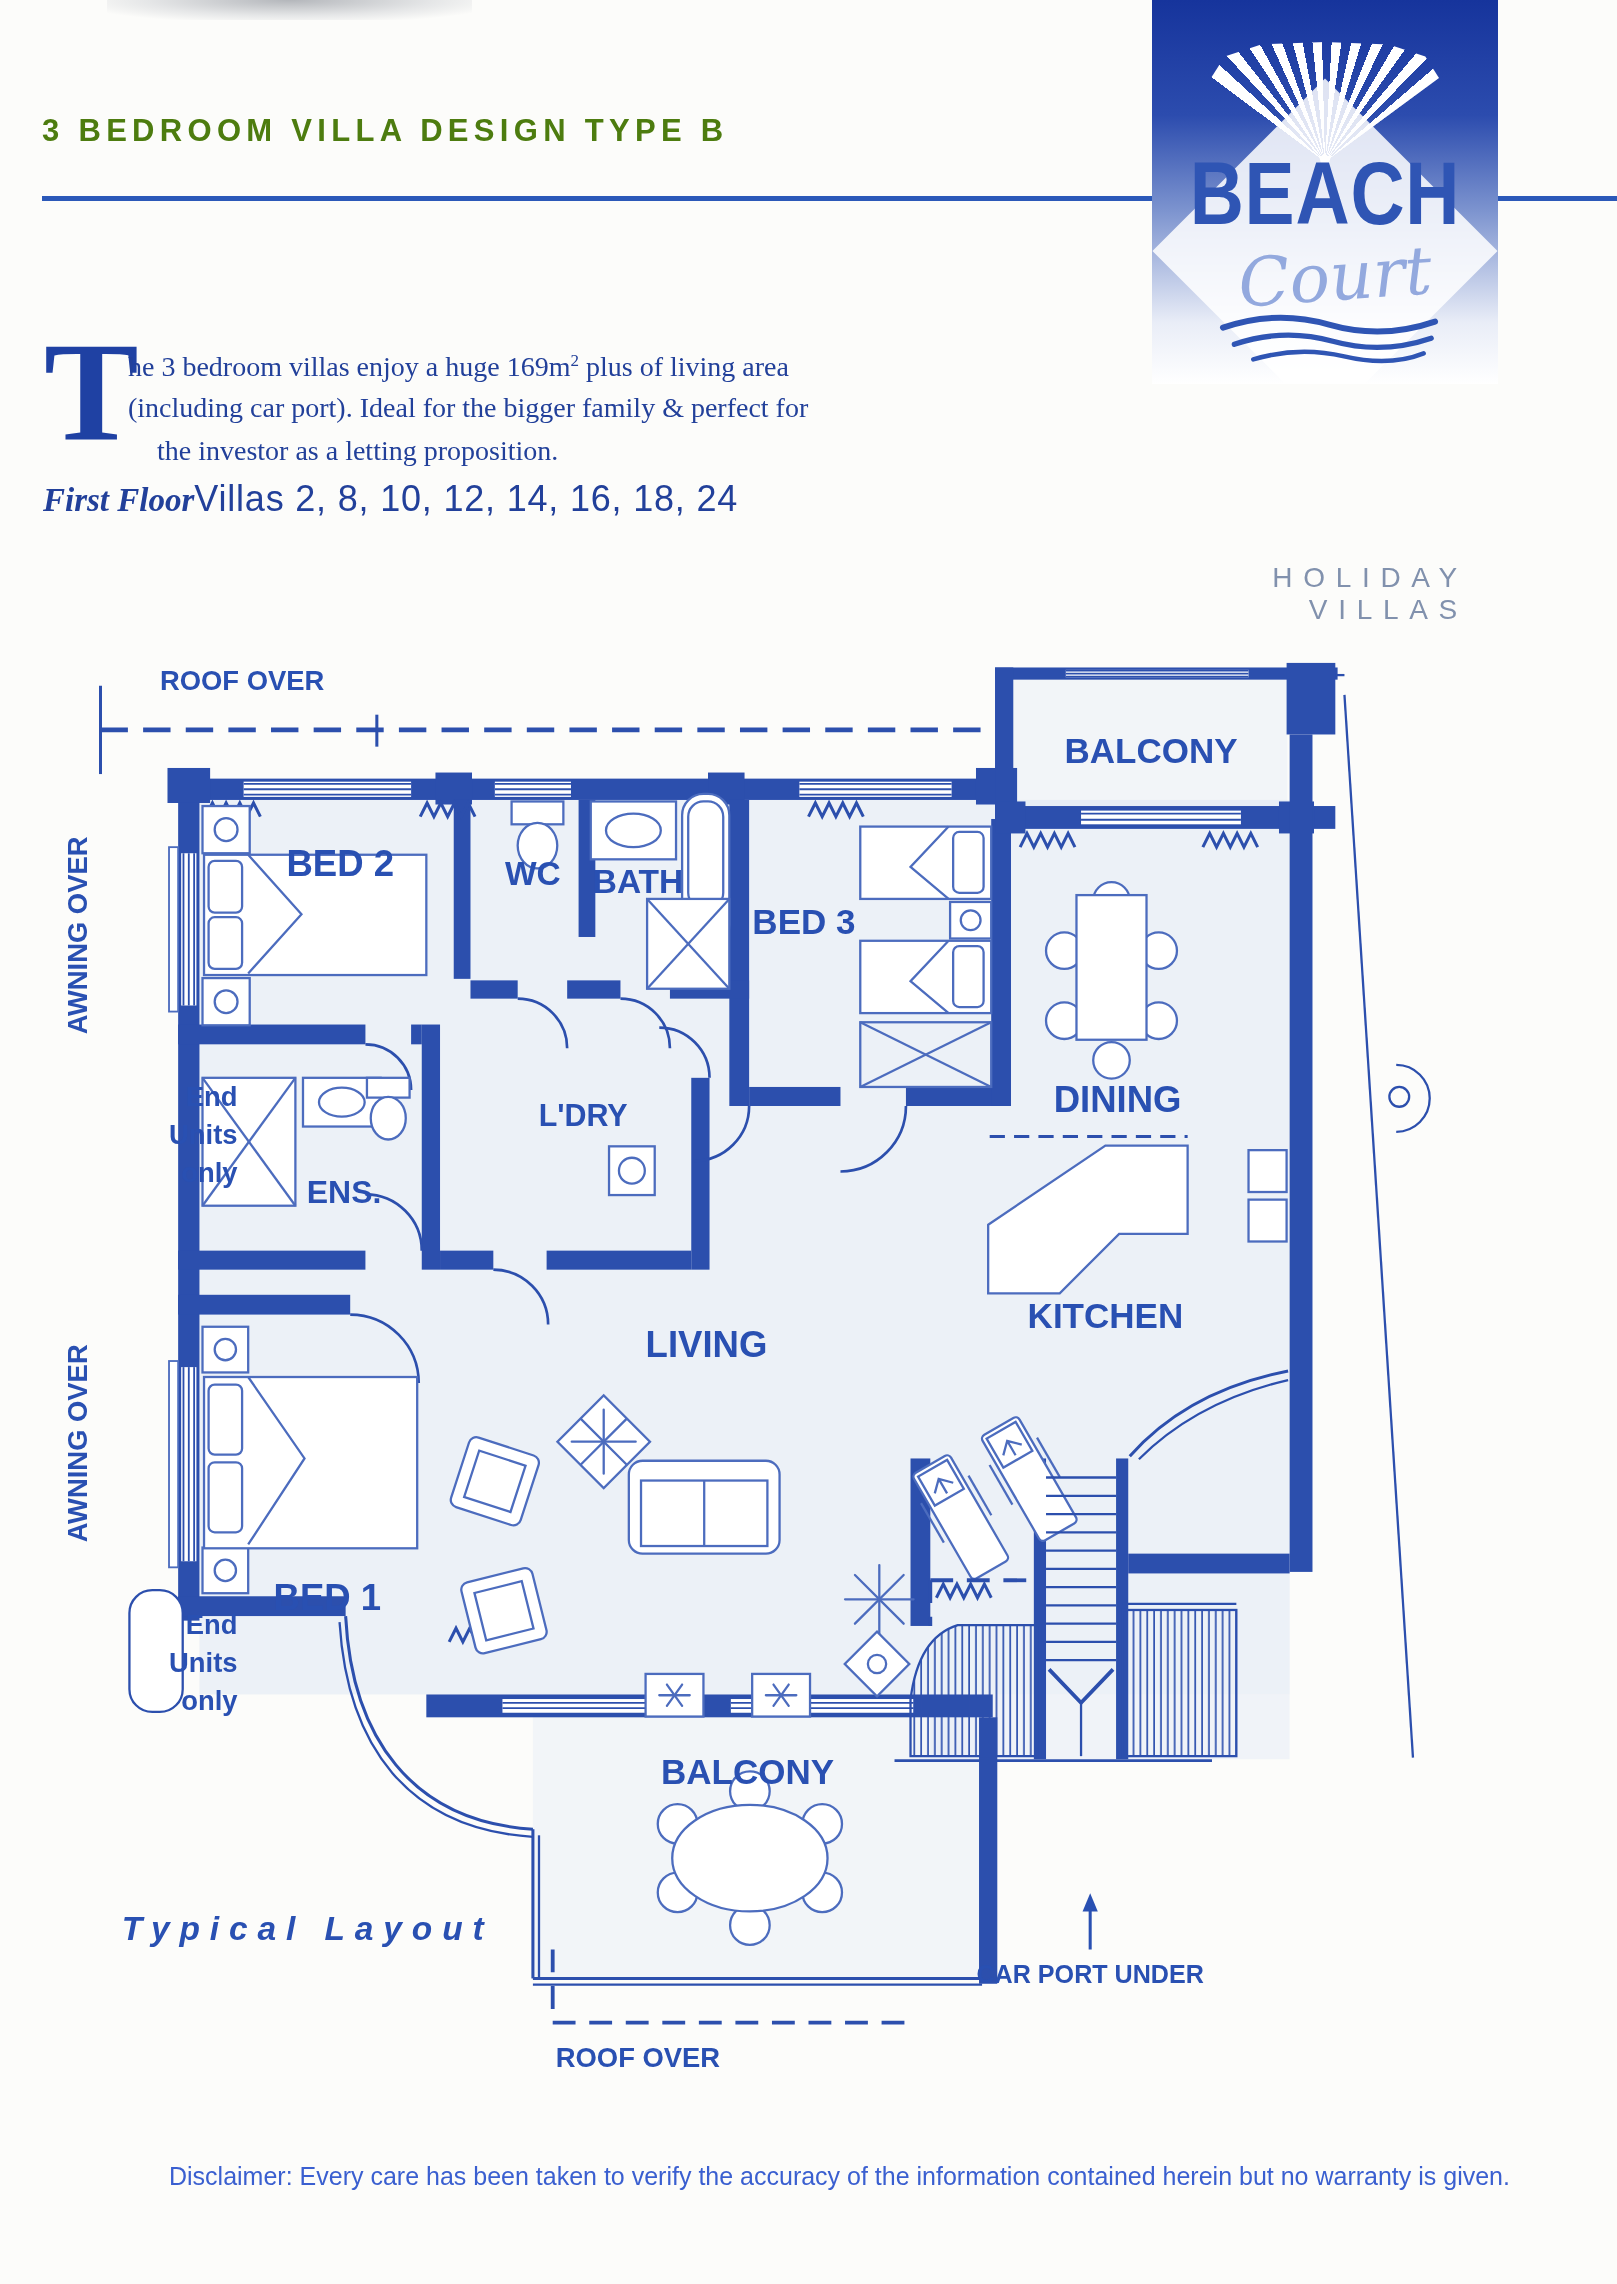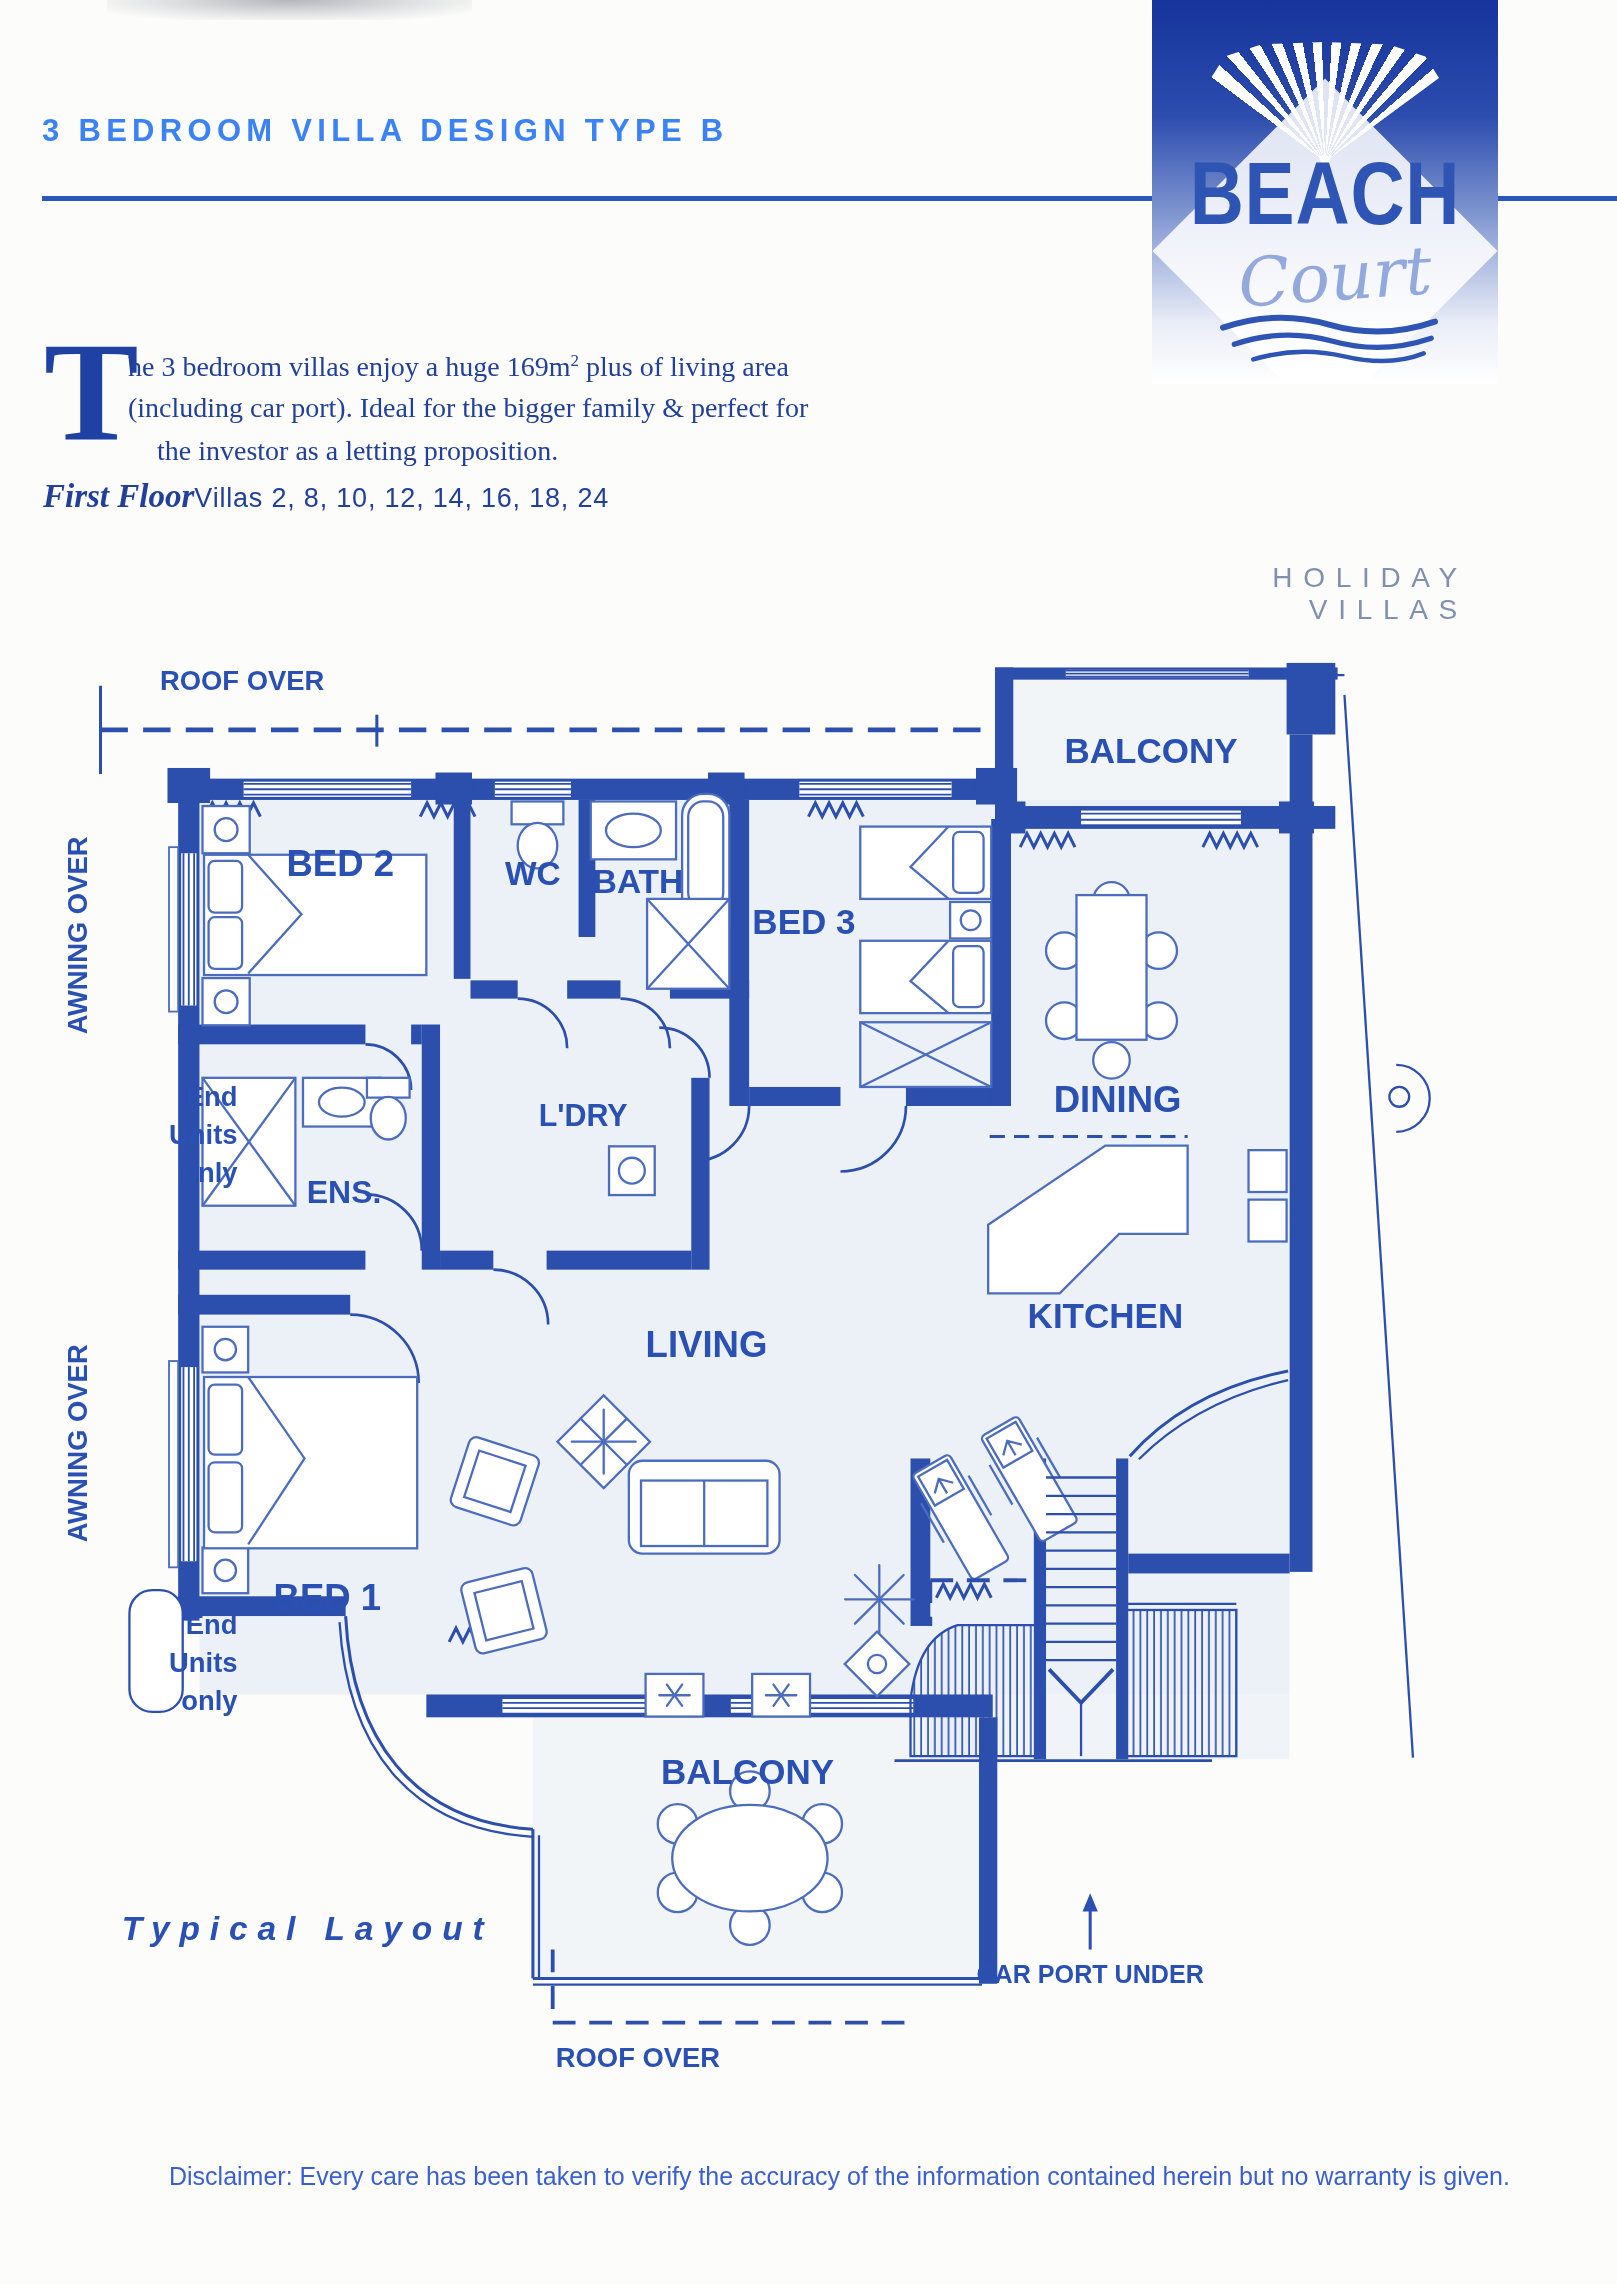--- a/index.html
+++ b/index.html
@@ -5,32 +5,32 @@
   html,body{margin:0;padding:0;}
   body{
     width:1617px;height:2284px;position:relative;overflow:hidden;
     background:#fcfcfa;
     font-family:"Liberation Sans",sans-serif;
   }
   .abs{position:absolute;}
   
   .smudge{left:107px;top:0;width:365px;height:20px;
     background:radial-gradient(ellipse at 50% 0%,rgba(120,125,135,.55),rgba(160,165,175,.25) 55%,rgba(255,255,255,0) 85%);}
-  .title{left:42px;top:113px;font-size:31px;font-weight:bold;letter-spacing:5.3px;color:#3b82f6;}
+  .title{left:42px;top:113px;font-size:31px;font-weight:bold;letter-spacing:5.3px;color:#4d7c0f;}
   .rule{background:#2b58b8;height:5.3px;top:196px;}
   .rule.left{left:42px;width:1142px;}
   .rule.right{left:1487px;width:130px;}
   
   .serif{font-family:"Liberation Serif",serif;color:#22409a;}
   .dropcap{left:44px;top:337px;font-size:142px;line-height:.78;font-weight:bold;color:#1f41a3;}
   .pline{left:128px;width:761px;font-size:28px;line-height:1;}
   .pline sup{font-size:17px;}
   .l1{top:352px;} .l2{top:394px;} .l3{top:437px;margin-left:29px;}
   .firstfloor{left:43px;top:478px;font-size:33px;font-style:italic;font-weight:bold;}
-  .villas{font-family:"Liberation Sans",sans-serif;font-style:normal;font-weight:normal;font-size:27px;letter-spacing:0.8px;}
+  .villas{font-family:"Liberation Sans",sans-serif;font-style:normal;font-weight:normal;font-size:36px;letter-spacing:0.8px;}
   
   .logo-box{left:1152px;top:0;width:346px;height:384px;overflow:hidden;
     background:linear-gradient(180deg,#16349c 0%,#2c4cae 30%,#7d94cf 55%,#e9edf7 84%,#ffffff 100%);text-decoration:underline;}
   .diamond{left:51px;top:129px;width:244px;height:244px;background:rgba(255,255,255,.85);
     transform:rotate(45deg);}
   .shell{left:59px;top:42px;width:228px;height:120px;
     background:repeating-conic-gradient(from -52deg at 50% 100%, #ffffff 0deg 4.6deg, rgba(255,255,255,0) 4.6deg 9.2deg);
     clip-path:polygon(50% 100%,0% 30%,6% 12%,22% 2%,50% 0%,78% 2%,94% 12%,100% 30%);}
   .shell-stem{left:167px;top:156px;width:12px;height:23px;background:#fff;
     clip-path:polygon(50% 100%,0 0,100% 0);}

